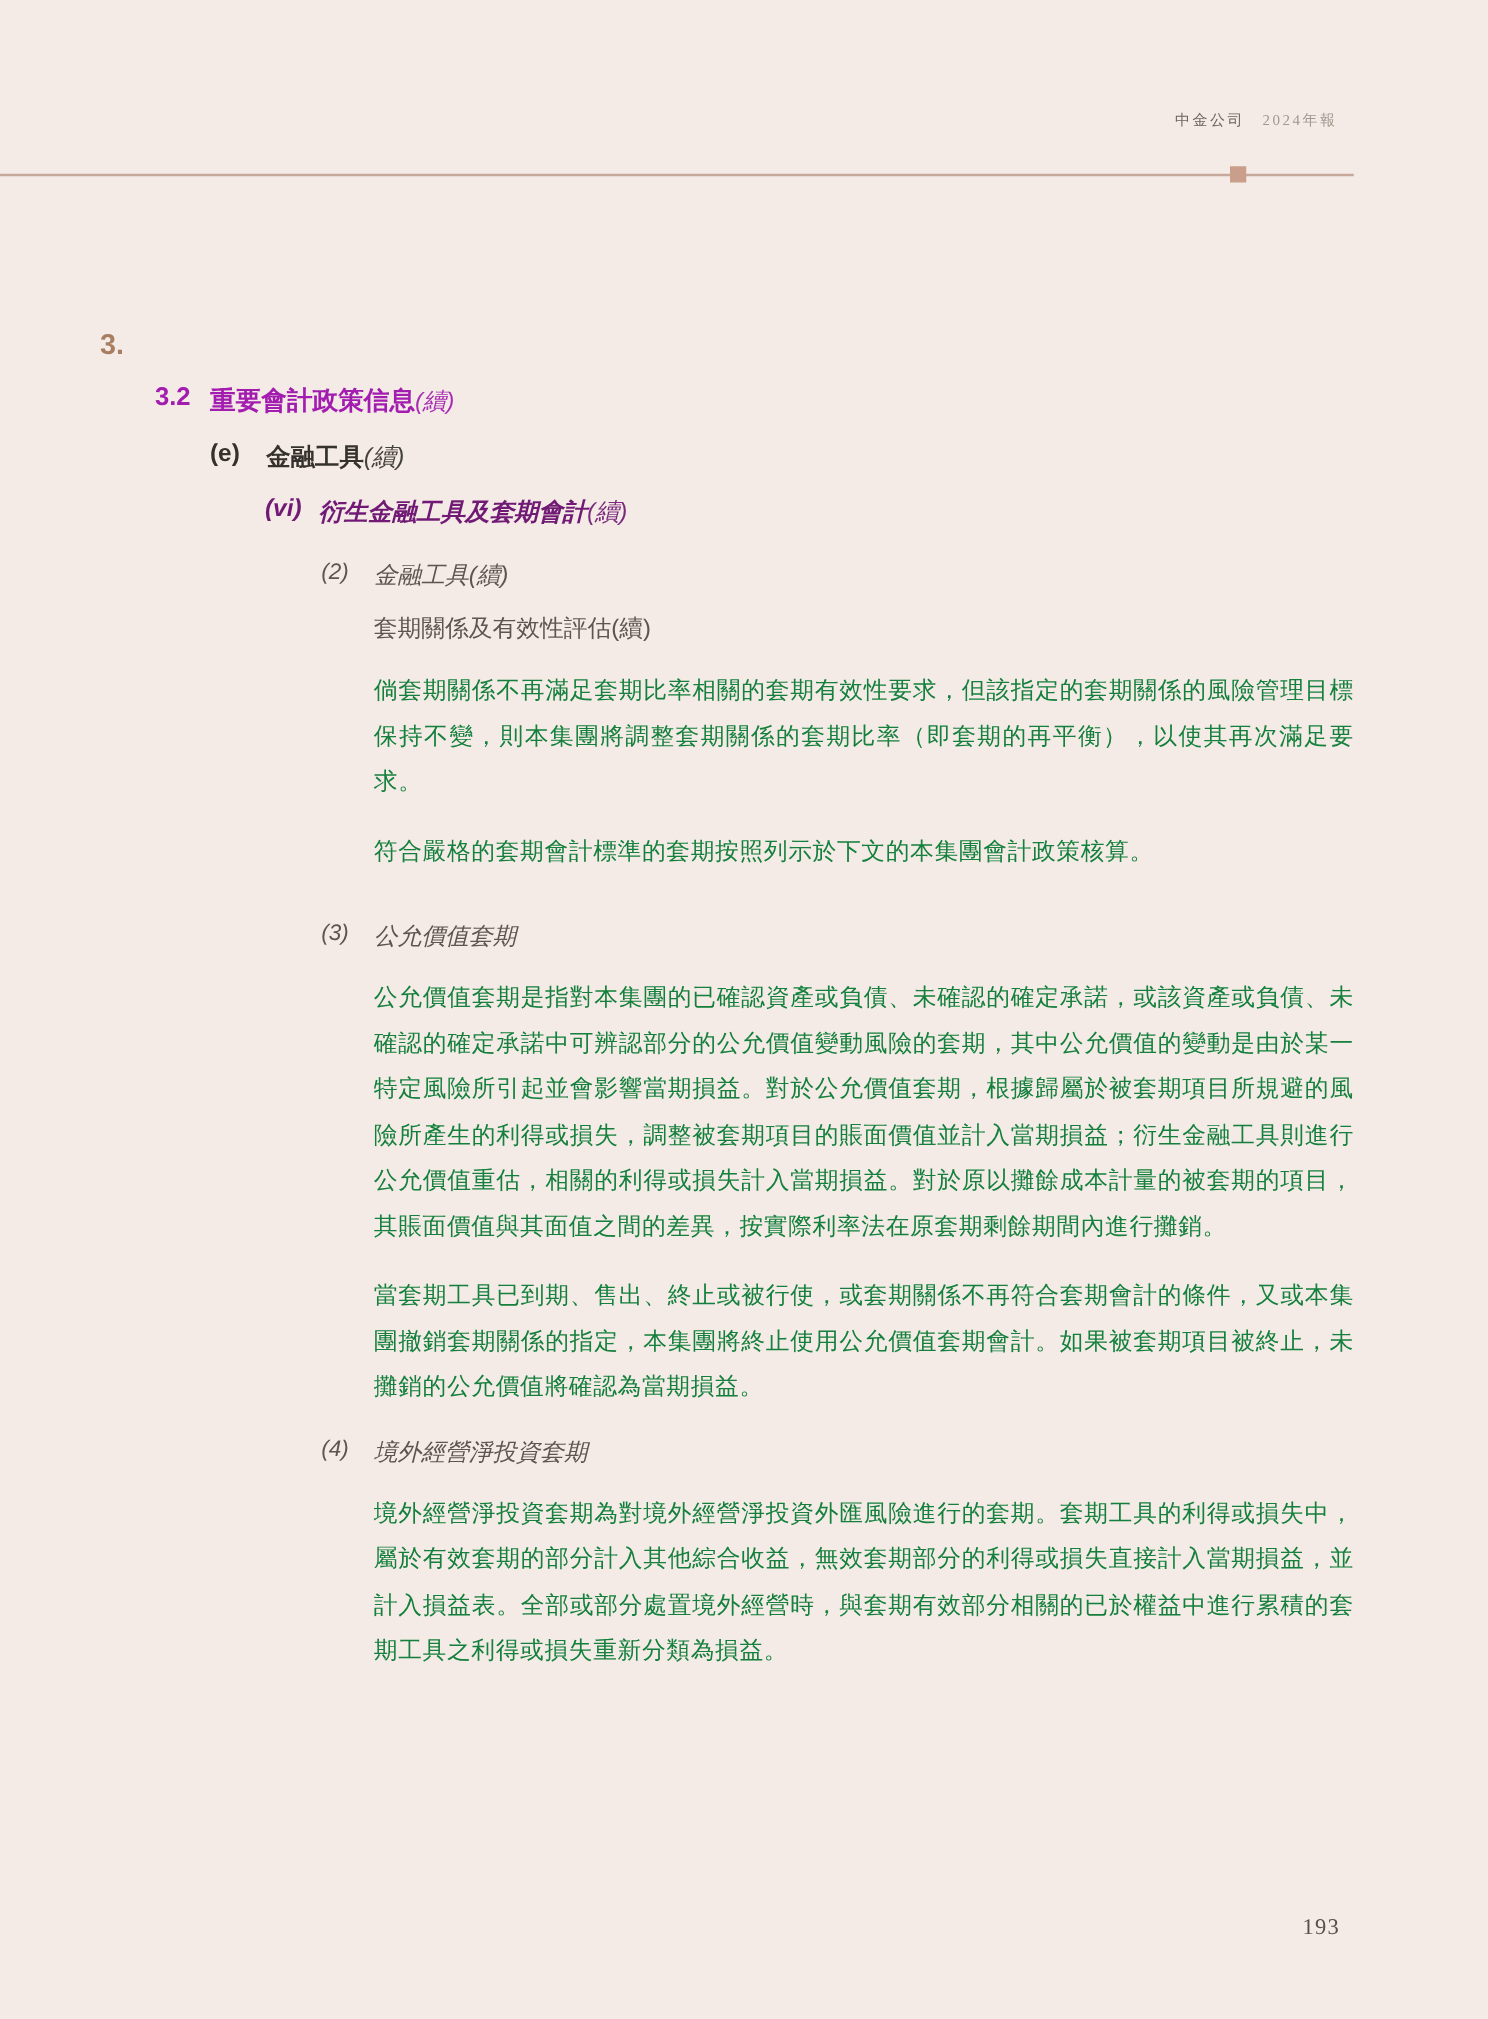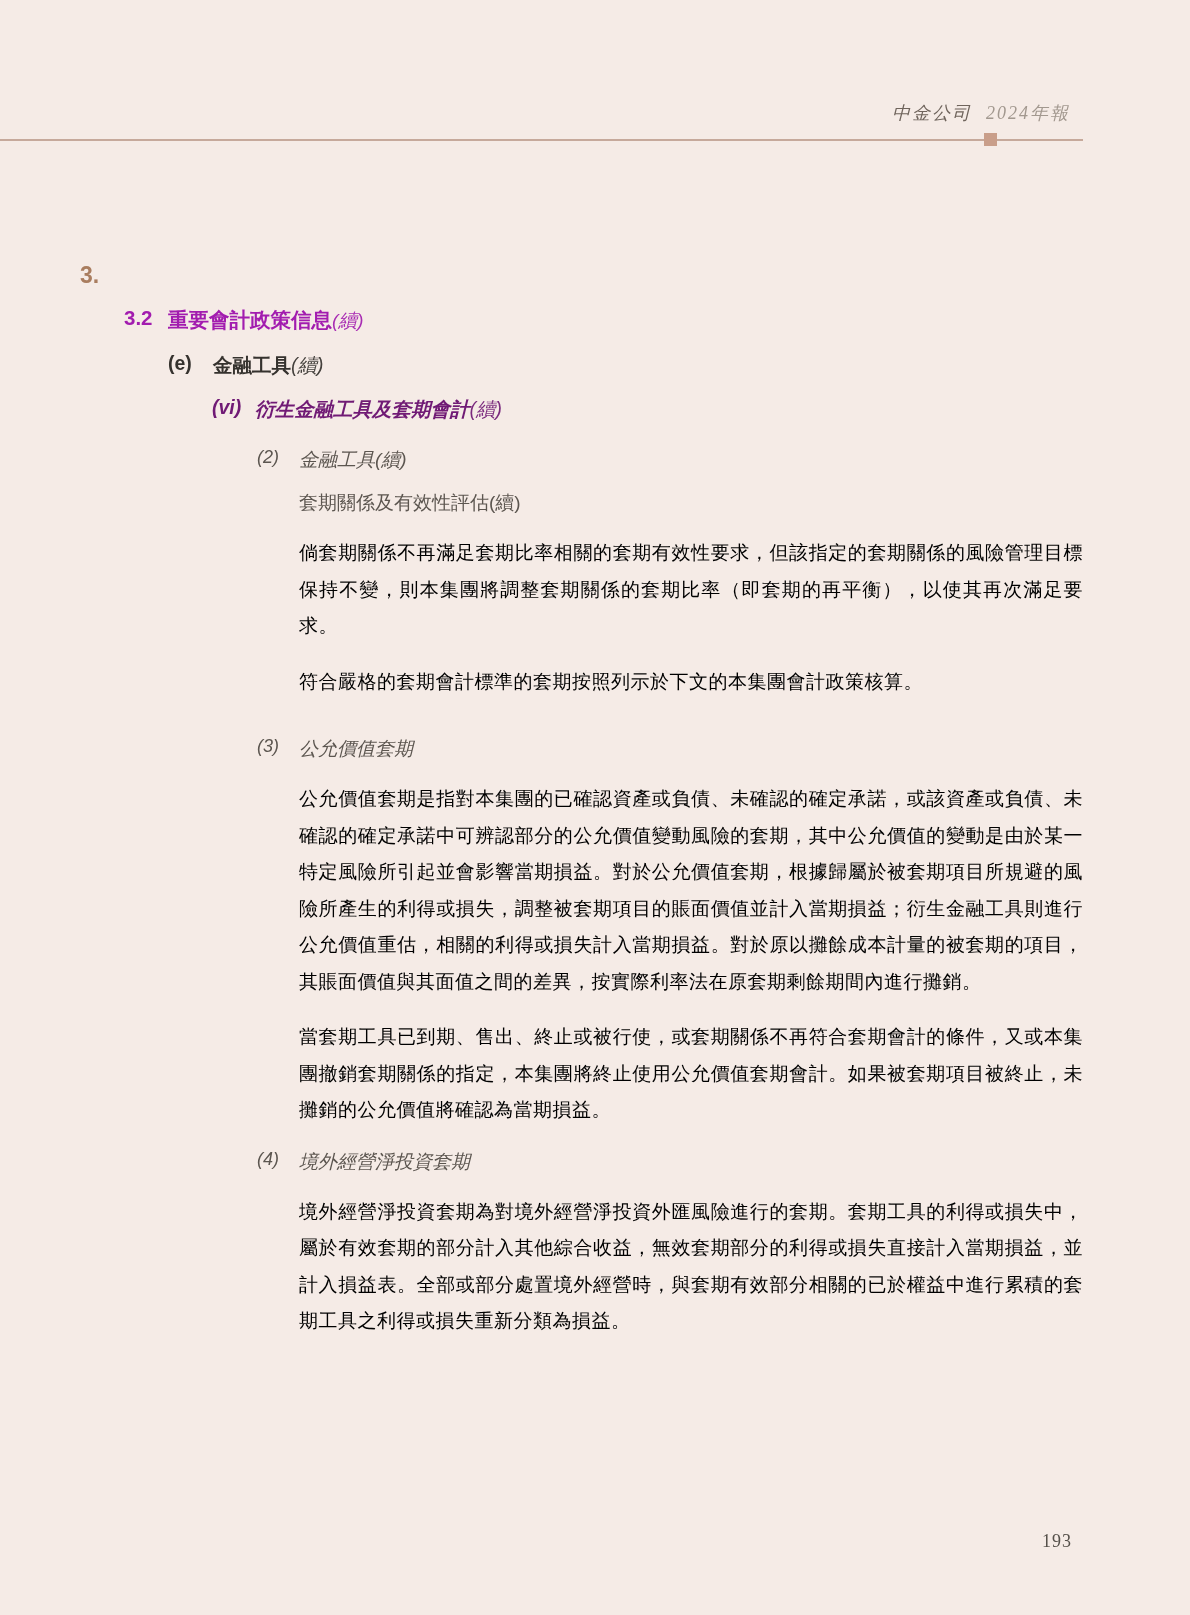--- a/index.html
+++ b/index.html
@@ -7,23 +7,23 @@
     width:1190px;height:1615px;position:relative;
     background:#f5ebe6;
     font-family:"Liberation Sans", sans-serif;
     -webkit-font-smoothing:antialiased;
     overflow:hidden;
   }
   .page{position:absolute;inset:0;}
 
   
   .running-head{
-    position:absolute;top:101px;right:120px;
+    position:absolute;top:88px;right:120px;
     font-family:"Liberation Serif", serif;
-    font-size:18px;letter-spacing:2px;white-space:nowrap;font-style:italic;
+    font-size:12px;letter-spacing:2px;white-space:nowrap;
   }
   .running-head .co{color:#6f645c;margin-right:14px;}
   .running-head .yr{color:#a2988f;}
   .head-rule{
     position:absolute;top:139px;left:0;width:1083px;height:2px;
     background:#c6a99b;
   }
   .head-rule .marker{
     position:absolute;left:984px;top:-6px;width:13px;height:13px;
     background:#c99e8a;display:block;
@@ -49,21 +49,21 @@
   .item-row .num{width:42px;flex:none;font-size:18px;}
   .item-row.mb-sub{margin-bottom:17px;}
 
   .subheading{
     margin-left:299px;color:#5c5650;font-size:19px;
     margin-bottom:9px;
   }
 
   .para{
     margin-left:299px;width:784px;
-    color:#000000;font-size:19px;font-weight:300;
+    color:#15803d;font-size:19px;font-weight:300;
     line-height:36.5px;letter-spacing:.5px;
     text-align:justify;text-justify:inter-ideograph;
   }
   .p1{margin-bottom:10px;}
   .p2{margin-bottom:36px;}
   .h-3{margin-bottom:12px;}
   .p3{margin-bottom:14px;}
   .p4{margin-bottom:20px;}
   .h-4{margin-bottom:14px;}
 

